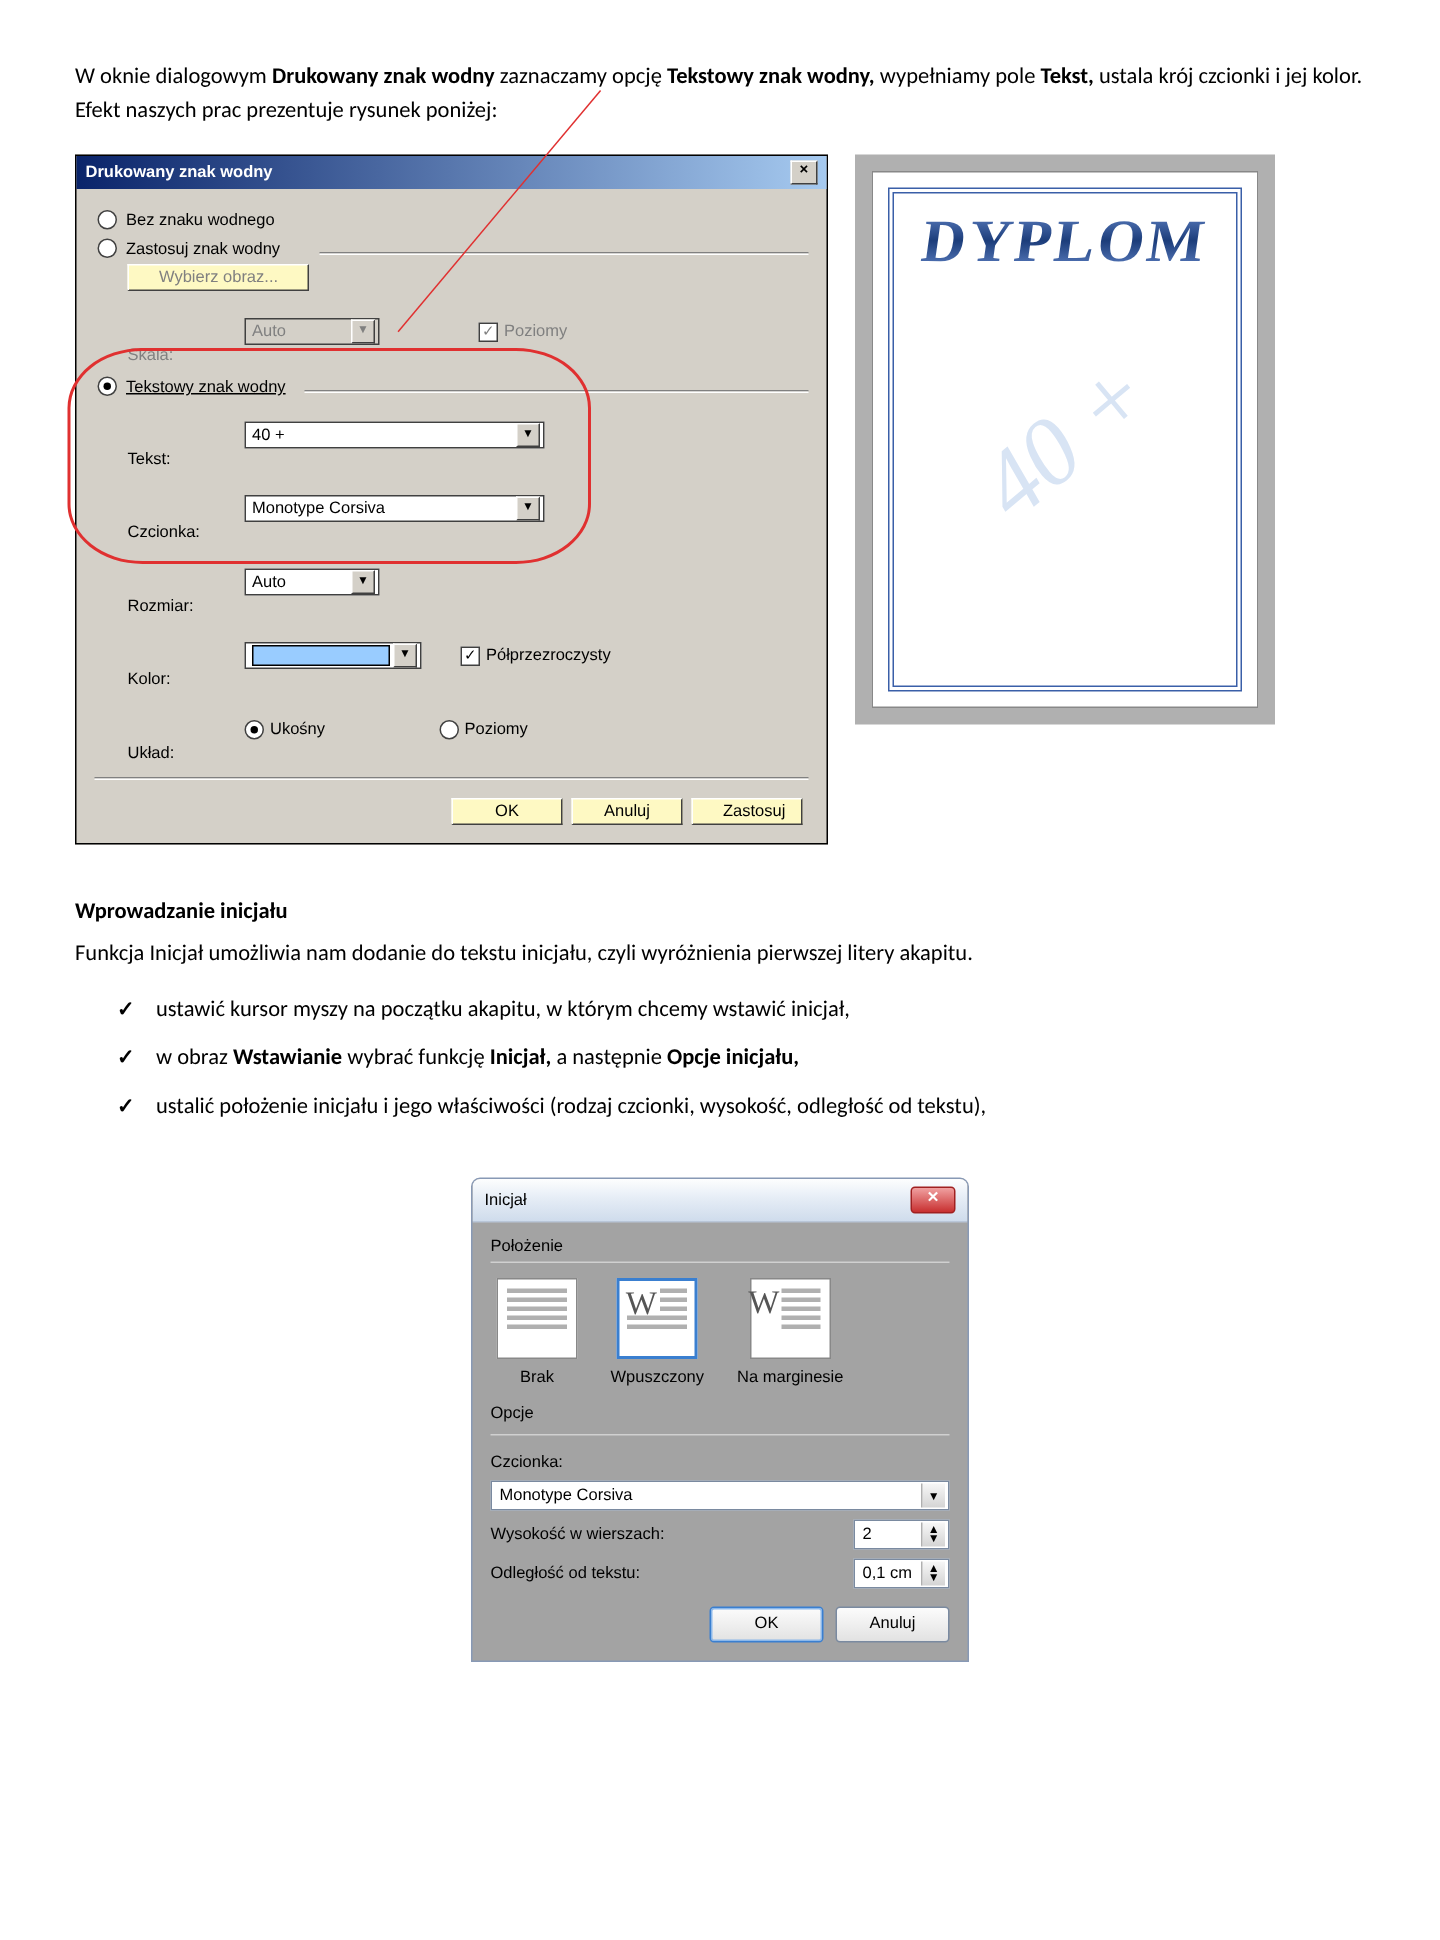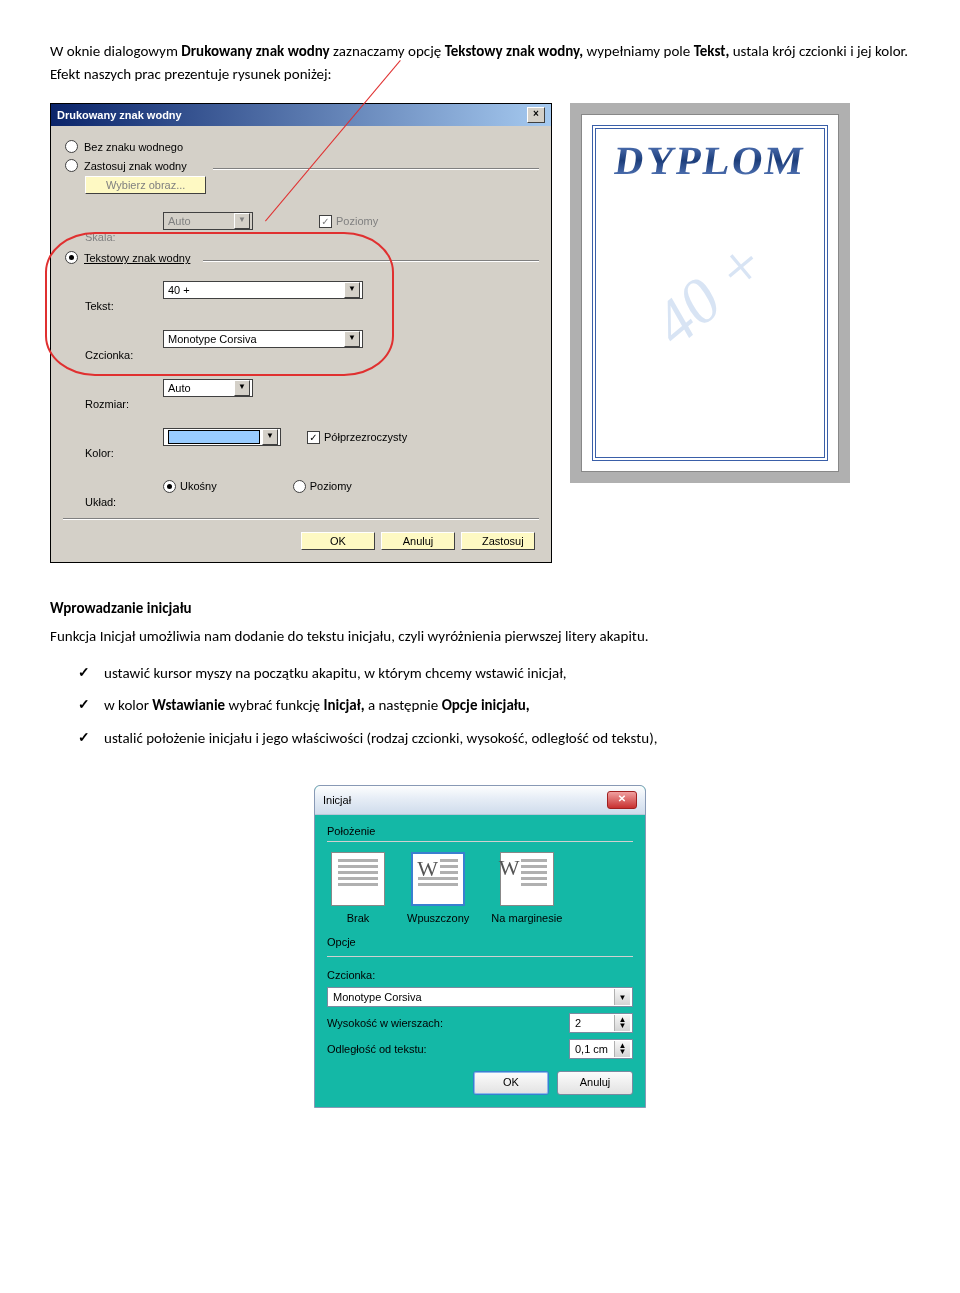--- a/index.html
+++ b/index.html
@@ -131,21 +131,21 @@
   ul.chk { list-style: none; padding: 0; margin: 10px 0 0 28px; }
   ul.chk li { position: relative; padding-left: 26px; margin: 10px 0; line-height: 1.5; }
   ul.chk li::before {
     content: "✓"; position: absolute; left: 0; top: 0; font-weight: bold; font-size: 14px;
   }
 
   
   .dlg2 {
     width: 330px; margin: 36px auto 16px auto;
     font-family: Tahoma, Arial, sans-serif; font-size: 11px;
-    background: #14b8a6; border: 1px solid #8899b5;
+    background: #a3a3a3; border: 1px solid #8899b5;
     border-radius: 6px 6px 0 0; overflow: hidden;
   }
   .dlg2 .titlebar {
     background: linear-gradient(to bottom, #fdfefe 0%, #e6edf6 45%, #cfdcec 100%);
     padding: 5px 8px; display: flex; justify-content: space-between; align-items: center;
     border-bottom: 1px solid #b9c6d8;
   }
   .dlg2 .closebtn {
     width: 28px; height: 16px; border-radius: 3px;
     background: linear-gradient(to bottom, #f0a0a0, #c83030);
@@ -312,21 +312,21 @@
 </div>
 
 <div class="red-line" style="top:20px;left:350px;height:210px;transform:rotate(40deg);"></div>
 
 <h3 class="initial">Wprowadzanie inicjału</h3>
 <p>Funkcja Inicjał umożliwia nam dodanie do tekstu inicjału, czyli wyróżnienia pierwszej litery akapitu.</p>
 
 <ul class="chk">
   <li>ustawić kursor myszy na początku akapitu, w którym chcemy wstawić inicjał,</li>
   <li>
-    <span>w kolor </span><span class="bold">Wstawianie</span><span> wybrać funkcję </span><span class="bold">Inicjał,</span><span> a następnie </span><span class="bold">Opcje inicjału,</span>
+    <span>w obraz </span><span class="bold">Wstawianie</span><span> wybrać funkcję </span><span class="bold">Inicjał,</span><span> a następnie </span><span class="bold">Opcje inicjału,</span>
   </li>
   <li>ustalić położenie inicjału i jego właściwości (rodzaj czcionki, wysokość, odległość od tekstu),</li>
 </ul>
 
 <div class="dlg2">
   <div class="titlebar">
     <span>Inicjał</span>
     <div class="closebtn">✕</div>
   </div>
   <div class="body">

